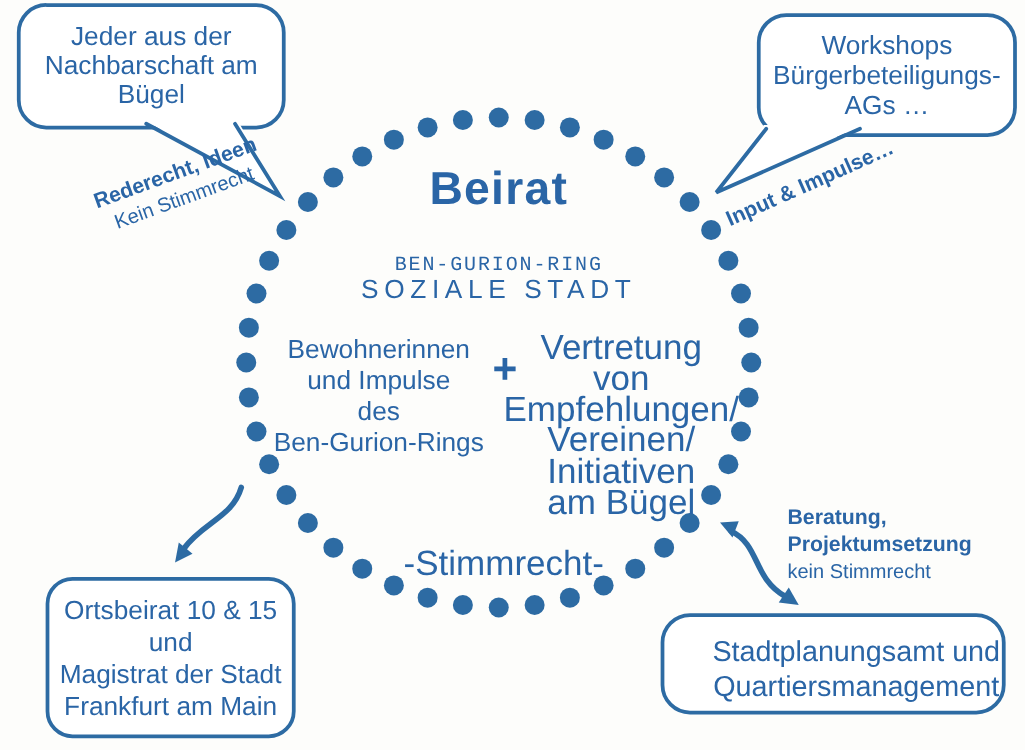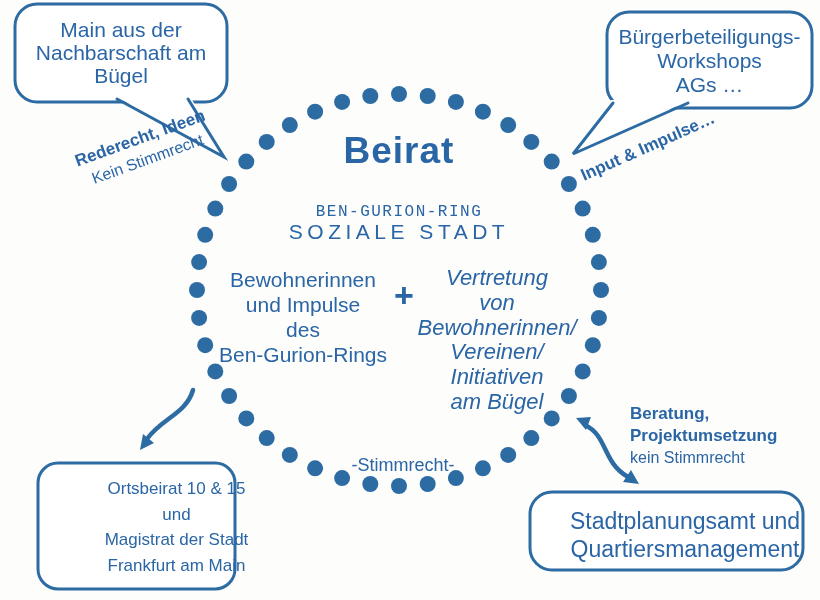--- a/index.html
+++ b/index.html
@@ -22,24 +22,24 @@
   .bubble-text{font-size:21px;line-height:23px;}
   .bubble-text-r{font-size:21px;line-height:24px;}
   .note{font-size:17px;font-weight:bold;line-height:22px;}
   .note .normal{font-weight:normal;font-size:16px;}
   .rot-tl{transform:rotate(-20deg);transform-origin:50% 50%;}
   .rot-tr{transform:rotate(-24deg);transform-origin:50% 50%;}
   .ring-title{font-size:37px;font-weight:bold;letter-spacing:1px;}
   .ring-sub1{font-size:21px;letter-spacing:4.5px;}
   .ring-sub2{font-size:16px;letter-spacing:1.5px;font-family:Liberation Mono, monospace;}
   .group{font-size:21px;line-height:25px;}
-  .group-r{font-size:22px;line-height:24.8px;font-style:italic;}
+  .group-r{font-size:28px;line-height:24.8px;}
   .plus{font-size:34px;font-weight:bold;}
-  .voting{font-size:18px;margin-top:20px;}
-  .box-text{font-size:17px;line-height:25.5px;padding-left:40px;}
+  .voting{font-size:28px;}
+  .box-text{font-size:21px;line-height:25.5px;}
   .box-text-r{font-size:23px;line-height:28px;}
   .note-br{text-align:left;}
 </style>
 </head>
 <body>
 
 <div class="stage">
 
   <svg width="820" height="600" viewBox="0 0 820 600">
 
@@ -112,33 +112,33 @@
       <polygon class="arrowhead" points="576,418 586,430 591,417"></polygon>
       <polygon class="arrowhead" points="639,484 623,482 631,470"></polygon>
     </g>
 
     <rect class="shape" x="38" y="463" width="197" height="126" rx="20"></rect>
 
     <rect class="shape" x="530" y="492" width="273" height="78" rx="22"></rect>
   </svg>
 
   <div class="txt bubble-text" style="left:16px;top:18px;width:210px;">
-    <span class="line">Main aus der</span>
+    <span class="line">Jeder aus der</span>
     <span class="line">Nachbarschaft am</span>
     <span class="line">Bügel</span>
   </div>
 
   <div class="txt note rot-tl" style="left:66px;top:127px;width:156px;">
     <span class="line">Rederecht, Ideen</span>
     <span class="line normal">Kein Stimmrecht</span>
   </div>
 
   <div class="txt bubble-text-r" style="left:607px;top:25px;width:205px;">
+    <span class="line">Workshops</span>
     <span class="line">Bürgerbeteiligungs-</span>
-    <span class="line">Workshops</span>
     <span class="line">AGs …</span>
   </div>
 
   <div class="txt note rot-tr" style="left:573px;top:136px;width:150px;">
     <span class="line">Input &amp; Impulse…</span>
   </div>
 
   <div class="txt ring-title" style="left:249px;top:130px;width:300px;">Beirat</div>
   <div class="txt ring-sub1" style="left:249px;top:176px;width:300px;margin-top:44px;">SOZIALE STADT</div>
   <div class="txt ring-sub2" style="left:249px;top:203px;width:300px;">BEN-GURION-RING</div>
@@ -148,21 +148,21 @@
     <span class="line">und Impulse</span>
     <span class="line">des</span>
     <span class="line">Ben-Gurion-Rings</span>
   </div>
 
   <div class="txt plus" style="left:389px;top:276px;width:30px;">+</div>
 
   <div class="txt group-r" style="left:397px;top:266px;width:200px;">
     <span class="line">Vertretung</span>
     <span class="line">von</span>
-    <span class="line">Bewohnerinnen/</span>
+    <span class="line">Empfehlungen/</span>
     <span class="line">Vereinen/</span>
     <span class="line">Initiativen</span>
     <span class="line">am Bügel</span>
   </div>
 
   <div class="txt voting" style="left:303px;top:435px;width:200px;">-Stimmrecht-</div>
 
 
   <div class="txt box-text" style="left:38px;top:476px;width:197px;">
     <span class="line">Ortsbeirat 10 &amp; 15</span>

